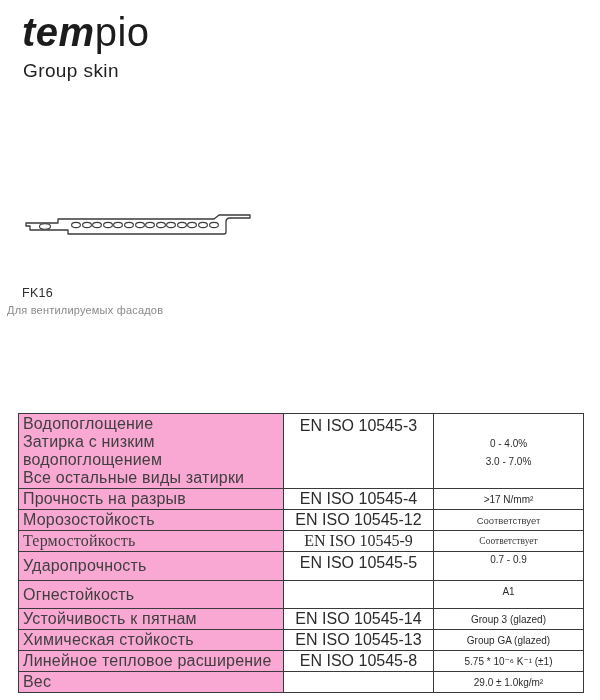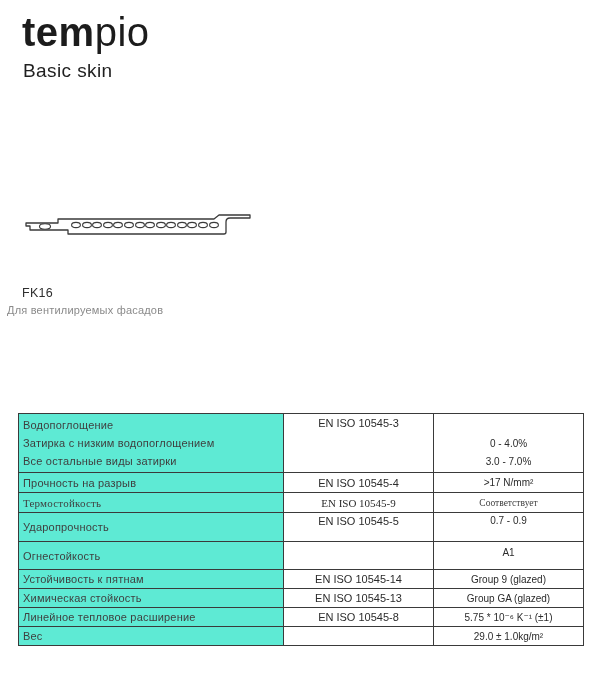--- a/index.html
+++ b/index.html
@@ -2,21 +2,21 @@
 <html><head>
 <meta charset="utf-8">
 <style>
   html,body{margin:0;padding:0;background:#fff;}
   .page{
     position:relative;width:600px;height:700px;background:#ffffff;overflow:hidden;
     font-family:"Liberation Sans","DejaVu Sans",sans-serif;color:#2e2e2e;
   }
   
   .logo{position:absolute;left:22px;top:10px;font-size:40px;line-height:44px;letter-spacing:.5px;color:#1c1c1c;white-space:nowrap;}
-  .logo .b{font-weight:800;}
+  .logo .b{font-weight:800;font-style:italic;}
   .logo .l{font-weight:400;}
   .subtitle{position:absolute;left:23px;top:60px;font-size:19px;letter-spacing:.4px;color:#1f1f1f;}
   
   .tech-link{
     position:absolute;left:30px;top:139px;font-size:13.5px;color:#2e2e2e;
     text-decoration:underline;text-underline-offset:3px;cursor:pointer;
   }
   
   .drawing{position:absolute;left:20px;top:212px;width:236px;height:30px;}
   .drawing svg{display:block;width:100%;height:100%;}
@@ -26,22 +26,22 @@
   
   table.specs{
     position:absolute;left:18px;top:413px;width:565px;
     border-collapse:collapse;table-layout:fixed;
     border:1.5px solid #3a3a3a;
   }
   table.specs td{
     border:1px solid #3a3a3a;vertical-align:middle;
     overflow:hidden;padding:1px 4px;
   }
-  td.lbl{background:#5eead4;font-size:11px;color:#3f3f3f;padding-left:14px;letter-spacing:.2px;}
-  td.std{text-align:center;font-size:11px;color:#2b2b2b;}
+  td.lbl{background:#f9a8d4;font-size:16px;color:#3f3f3f;padding-left:14px;letter-spacing:.2px;}
+  td.std{text-align:center;font-size:16px;color:#2b2b2b;}
   td.val{text-align:center;font-size:10px;color:#2b2b2b;}
   td.val.small{font-size:9.5px;color:#3d3d3d;}
   tr.r-tall{height:56px;}
   tr.r2{height:20px;} tr.r3{height:19px;} tr.r4{height:20px;font-family:Liberation Serif, serif;}
   tr.r-impact{height:29px;} tr.r-fire{height:28px;border-radius:10px;}
   tr.r7,tr.r8,tr.r9,tr.r10{height:19px;}
   .r-tall td.std{vertical-align:top;padding-top:3px;}
   .r-tall td.lbl div{line-height:18px;}
   .r-tall td.val{vertical-align:top;padding-top:3px;}
   .r-tall td.val div{line-height:18px;}
@@ -49,21 +49,21 @@
   .r-impact td.std,.r-impact td.val{vertical-align:top;padding-top:2px;}
   .r-fire td.val{vertical-align:bottom;padding-bottom:11px;text-align:center;}
 </style>
 </head>
 <body>
 
 <div class="page">
 
   <div class="logo"><span class="b">tem</span><span class="l">pio</span></div>
 
-  <div class="subtitle">Basic skin</div>
+  <div class="subtitle">Group skin</div>
 
 
   <div class="drawing">
     <svg viewBox="0 0 236 28">
       <path d="M42,6 H194 L199,2 H230 V5 H210 Q206,5 206,9 V19 Q206,21 204,21 H48 V17 H10 V13 H6 V10 H38 V6 Z" fill="#ffffff" stroke="#3a3a3a" stroke-width="1.3" stroke-linejoin="round"></path>
       <ellipse cx="25" cy="13.5" rx="5.5" ry="2.7" fill="#ffffff" stroke="#3a3a3a" stroke-width="1.1"></ellipse>
       <ellipse cx="56" cy="12" rx="4.4" ry="2.6" fill="#ffffff" stroke="#3a3a3a" stroke-width="1.1"></ellipse>
       <ellipse cx="67" cy="12" rx="4.4" ry="2.6" fill="#ffffff" stroke="#3a3a3a" stroke-width="1.1"></ellipse>
       <ellipse cx="77" cy="12" rx="4.4" ry="2.6" fill="#ffffff" stroke="#3a3a3a" stroke-width="1.1"></ellipse>
       <ellipse cx="88" cy="12" rx="4.4" ry="2.6" fill="#ffffff" stroke="#3a3a3a" stroke-width="1.1"></ellipse>
@@ -101,39 +101,44 @@
           <div class="spacer"></div>
           <div>0 - 4.0%</div>
           <div>3.0 - 7.0%</div>
         </td>
       </tr>
       <tr class="r2">
         <td class="lbl">Прочность на разрыв</td>
         <td class="std">EN ISO 10545-4</td>
         <td class="val">&gt;17 N/mm²</td>
       </tr>
+      <tr class="r3">
+        <td class="lbl">Морозостойкость</td>
+        <td class="std">EN ISO 10545-12</td>
+        <td class="val small">Соответствует</td>
+      </tr>
       <tr class="r4">
         <td class="lbl">Термостойкость</td>
         <td class="std">EN ISO 10545-9</td>
         <td class="val small">Соответствует</td>
       </tr>
       <tr class="r-impact">
         <td class="lbl">Ударопрочность</td>
         <td class="std">EN ISO 10545-5</td>
         <td class="val">0.7 - 0.9</td>
       </tr>
       <tr class="r-fire">
         <td class="lbl">Огнестойкость</td>
         <td class="std"></td>
         <td class="val">A1</td>
       </tr>
       <tr class="r7">
         <td class="lbl">Устойчивость к пятнам</td>
         <td class="std">EN ISO 10545-14</td>
-        <td class="val">Group 9 (glazed)</td>
+        <td class="val">Group 3 (glazed)</td>
       </tr>
       <tr class="r8">
         <td class="lbl">Химическая стойкость</td>
         <td class="std">EN ISO 10545-13</td>
         <td class="val">Group GA (glazed)</td>
       </tr>
       <tr class="r9">
         <td class="lbl">Линейное тепловое расширение</td>
         <td class="std">EN ISO 10545-8</td>
         <td class="val">5.75 * 10⁻⁶ K⁻¹ (±1)</td>

